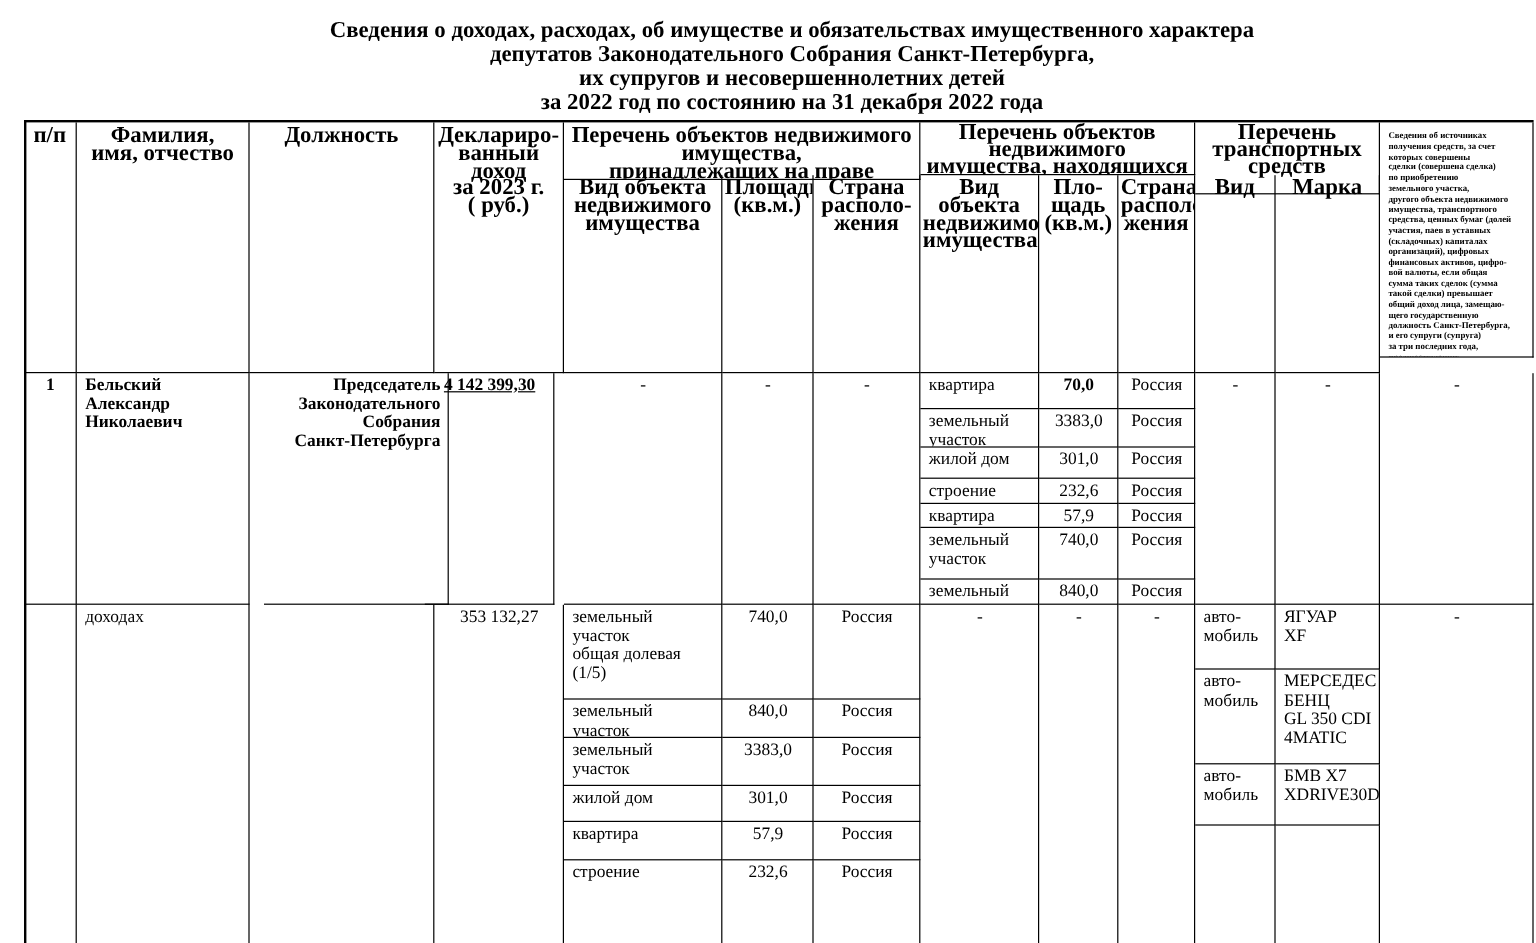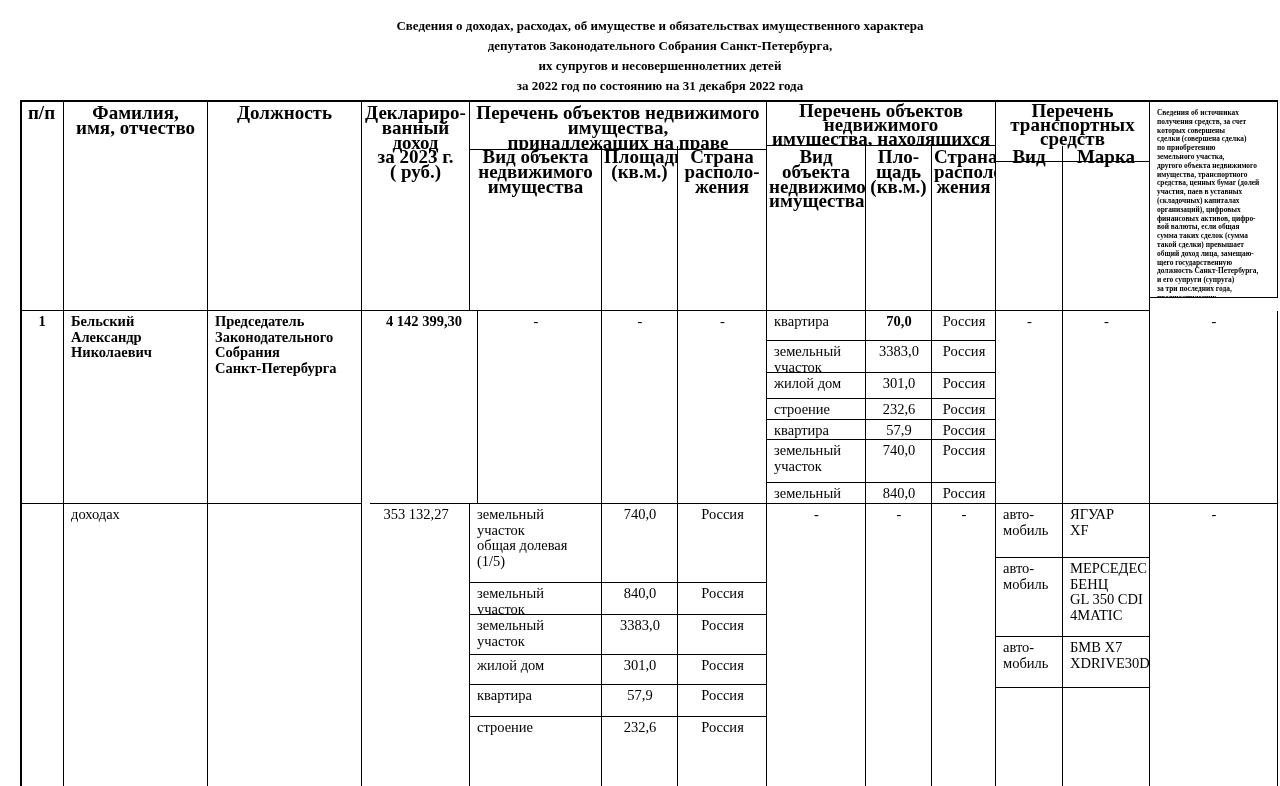--- a/index.html
+++ b/index.html
@@ -1,19 +1,19 @@
 <!DOCTYPE html>
 <html><head>
 <meta charset="utf-8">
 <style>
   html,body{margin:0;padding:0;background:#fff;}
   #page{position:relative;width:1280px;height:786px;background:#fff;overflow:hidden;
         font-family:"Liberation Serif","DejaVu Serif",serif;color:#000;}
   .title{position:absolute;left:40px;top:16px;width:1240px;text-align:center;
-         font-weight:bold;font-size:13px;line-height:20px;white-space:pre-line;}
+         font-weight:bold;font-size:19px;line-height:20px;white-space:pre-line;}
   .line{position:absolute;background:#000;}
   .c{position:absolute;box-sizing:border-box;border-right:1px solid #000;border-bottom:1px solid #000;
      padding:3px 6px 0 7px;font-size:14.5px;line-height:15.6px;white-space:pre-line;overflow:hidden;}
   .hd{font-weight:bold;text-align:center;font-size:19px;line-height:14.8px;padding:4px 2px 0 2px;}
   .g3{line-height:13.9px;padding-top:2px;}
   .tiny{font-size:7.4px;line-height:8.8px;font-weight:bold;text-align:left;padding:7px 2px 0 7px;}
   .tc{text-align:center;}
   .b{font-weight:bold;}
   .nb{border-bottom:none;}
 </style>
@@ -87,25 +87,25 @@
   <div class="c hd" style="left:932px;top:146px;width:64px;height:165px;">Страна
 располо-
 жения</div>
   <div class="c hd" style="left:996px;top:146px;width:67px;height:165px;">Вид</div>
   <div class="c hd" style="left:1063px;top:146px;width:87px;height:165px;">Марка</div>
 
   <div class="c tc b" style="left:20px;top:311px;width:44px;height:193px;">1</div>
   <div class="c b" style="left:64px;top:311px;width:144px;height:193px;">Бельский
 Александр
 Николаевич</div>
-  <div class="c b" style="left:208px;top:311px;width:154px;height:193px;">Председатель
+  <div class="c b" style="left:220px;top:311px;width:154px;height:193px;text-align:right;">Председатель
 Законодательного
 Собрания
 Санкт-Петербурга</div>
-  <div class="c tc b" style="left:370px;top:311px;width:108px;height:193px;">4 142 399,30</div>
+  <div class="c tc b" style="left:354px;top:311px;width:108px;height:193px;text-decoration:underline;">4 142 399,30</div>
   <div class="c tc" style="left:470px;top:311px;width:132px;height:193px;">-</div>
   <div class="c tc" style="left:602px;top:311px;width:76px;height:193px;">-</div>
   <div class="c tc" style="left:678px;top:311px;width:89px;height:193px;">-</div>
 
   <div class="c" style="left:767px;top:311px;width:99px;height:30px;">квартира</div>
   <div class="c tc" style="left:866px;top:311px;width:66px;height:30px;font-weight:bold;">70,0</div>
   <div class="c tc" style="left:932px;top:311px;width:64px;height:30px;">Россия</div>
   <div class="c" style="left:767px;top:341px;width:99px;height:32px;">земельный
 участок</div>
   <div class="c tc" style="left:866px;top:341px;width:66px;height:32px;">3383,0</div>

